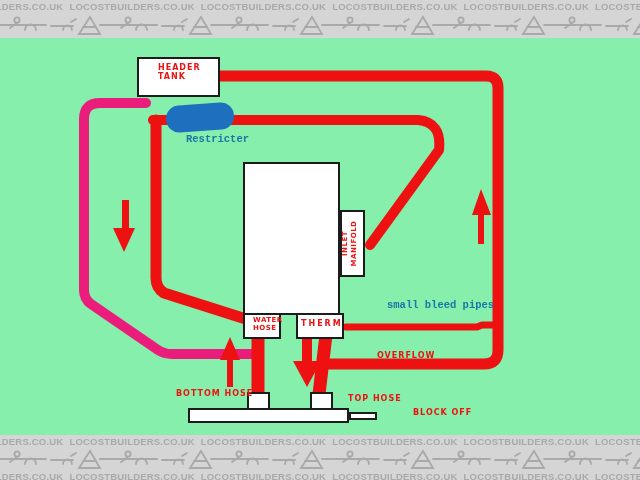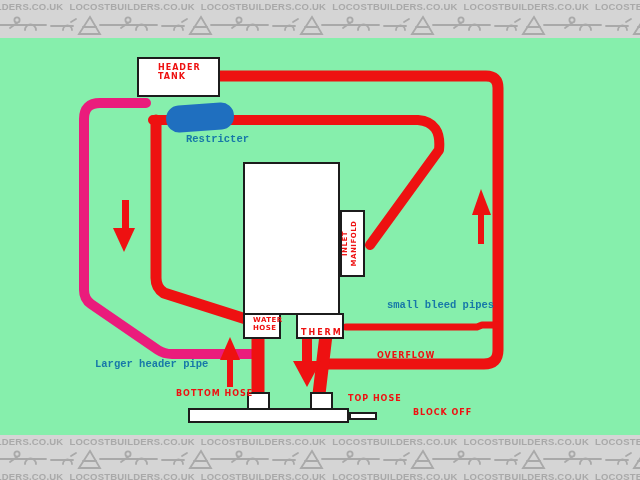--- a/index.html
+++ b/index.html
@@ -198,29 +198,28 @@
 
     <div class="label red-hand" style="left:158px;top:25px;">
       <div>HEADER</div>
       <div>TANK</div>
     </div>
     <div class="label blue-mono" style="left:186px;top:96px;">Restricter</div>
     <div class="label red-hand" style="left:246px;top:278px;font-size:7px;line-height:8px;letter-spacing:.5px;margin-left:7px;">
       <div>WATER</div>
       <div>HOSE</div>
     </div>
-    <div class="label red-hand" style="left:301px;top:281px;letter-spacing:2px;margin-top:9px;">THERM</div>
+    <div class="label red-hand" style="left:301px;top:281px;letter-spacing:2px;">THERM</div>
     <div class="label" style="left:340px;top:172px;width:25px;height:67px;">
       <div class="rot red-hand" style="font-size:7px;line-height:9px;letter-spacing:.5px;">
         <div>INLET</div>
         <div>MANIFOLD</div>
       </div>
     </div>
     <div class="label blue-mono" style="left:387px;top:262px;">small bleed pipes</div>
-    <div class="label blue-mono" style="left:95px;top:321px;">Larger header pipe</div>
     <div class="label red-hand" style="left:377px;top:313px;">OVERFLOW</div>
     <div class="label red-hand" style="left:176px;top:351px;">BOTTOM HOSE</div>
     <div class="label red-hand" style="left:348px;top:356px;">TOP HOSE</div>
     <div class="label red-hand" style="left:389px;top:370px;padding-left:24px;">BLOCK OFF</div>
   </div>
 
   <div class="banner banner-bottom">
     <div class="wm-text-row">
       <span>LOCOSTBUILDERS.CO.UK</span>
       <span>LOCOSTBUILDERS.CO.UK</span>

